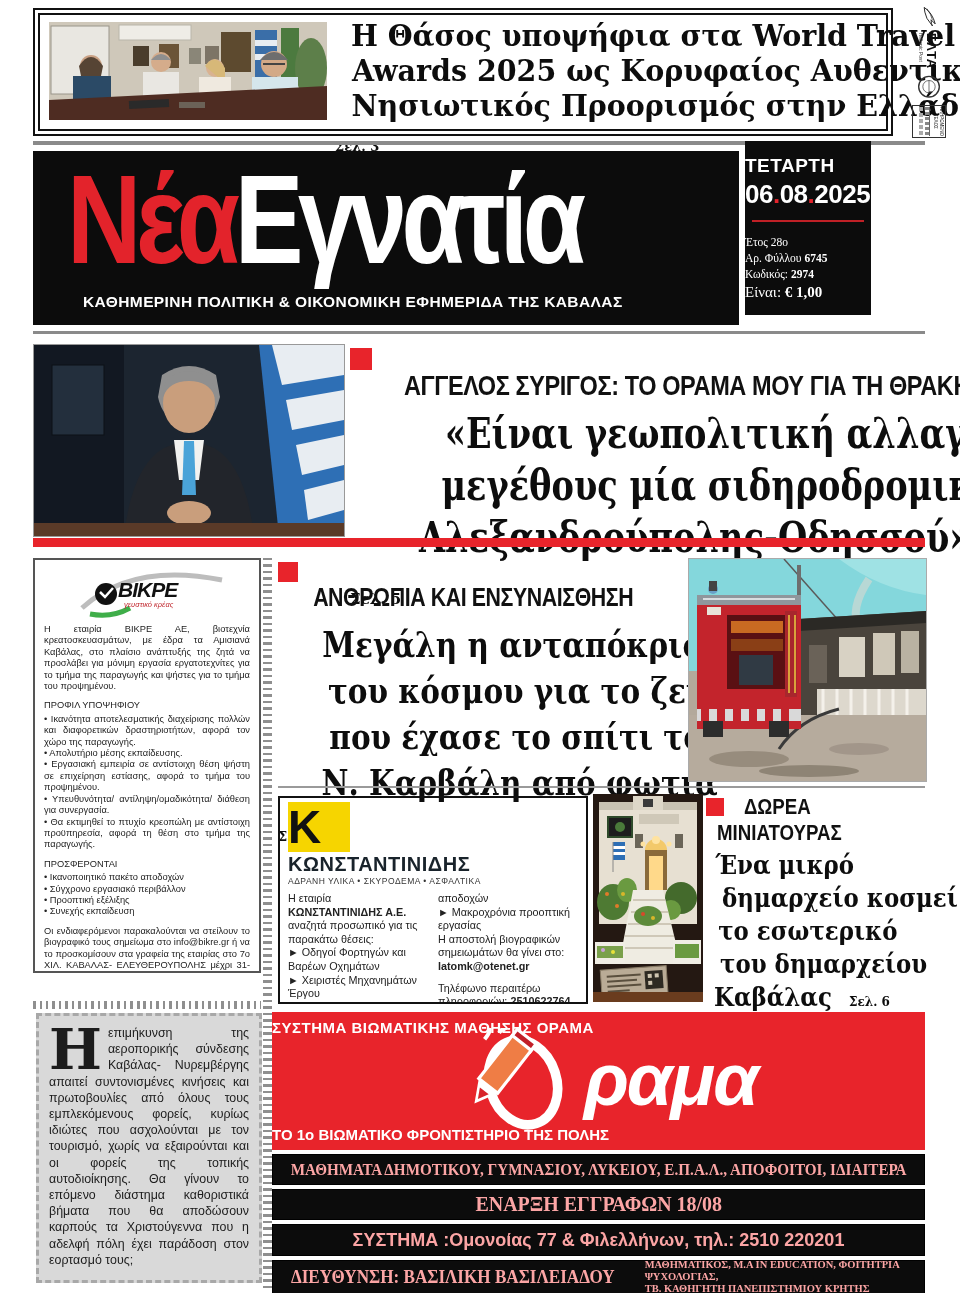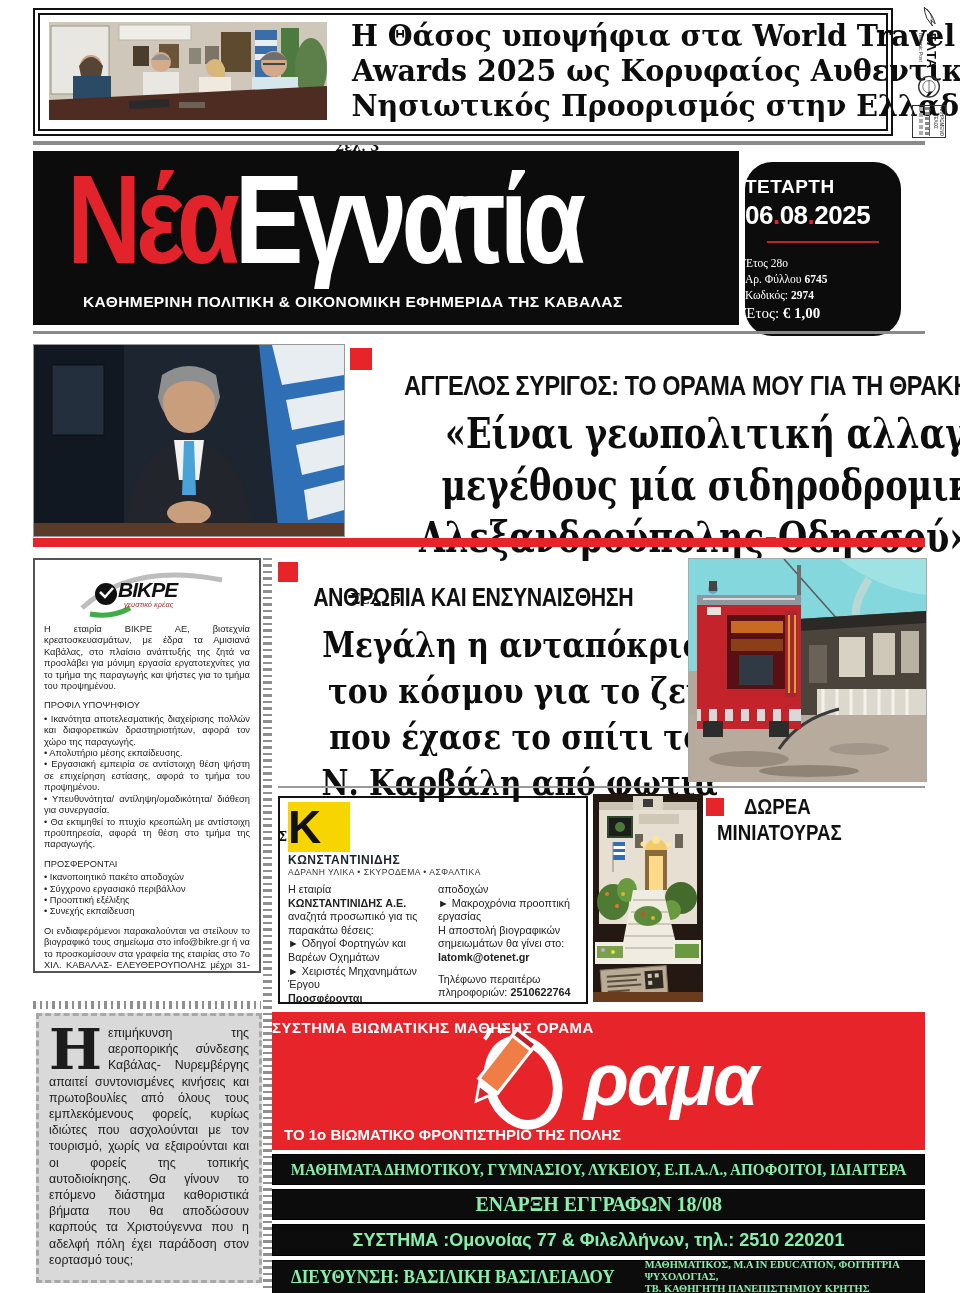--- a/index.html
+++ b/index.html
@@ -7,21 +7,21 @@
         font-family:"Liberation Sans",sans-serif;color:#111;}
   .abs{position:absolute;}
   .serif{font-family:"DejaVu Serif",serif;}
   .lserif{font-family:"Liberation Serif",serif;}
   .cond{display:inline-block;transform:scaleX(var(--sx,.88));transform-origin:center;white-space:nowrap;}
   .sq{display:inline-block;background:#e8242b;vertical-align:middle;}
   .ctr{}
   .v-ladder{background-image:repeating-linear-gradient(to bottom,#8f8f8f 0 2.5px,transparent 2.5px 6.5px);}
   .h-ladder{background-image:repeating-linear-gradient(to right,#8f8f8f 0 2.5px,transparent 2.5px 6.5px);}
   .pgref{font-size:13px;font-weight:bold;}
-  .bar{background:#0c0c0c;color:#86efac;border:1px solid #000;display:flex;align-items:center;justify-content:center;}
+  .bar{background:#0c0c0c;color:#fca5a5;border:1px solid #000;display:flex;align-items:center;justify-content:center;}
   .justif{text-align:justify;}
 </style>
 </head>
 <body>
 
 <div id="page">
 
   <div class="abs" style="left:33px;top:8px;width:860px;height:128px;border:2px solid #111;padding:3px;box-sizing:border-box;">
     <div style="width:100%;height:100%;border:2px solid #111;box-sizing:border-box;display:flex;align-items:center;">
       <svg class="abs" style="left:14px;top:12px;" width="278" height="98" viewBox="0 0 278 98">
@@ -89,29 +89,29 @@
 
   <div class="abs" style="left:33px;top:141px;width:892px;height:4px;background:#8a8a8a;"></div>
 
   <div class="abs" style="left:33px;top:151px;width:706px;height:174px;background:#0c0c0c;overflow:hidden;">
     <div class="abs" style="left:34px;top:2px;font-weight:bold;font-size:112px;letter-spacing:-6px;line-height:120px;transform:scale(.92,1.12);transform-origin:left top;white-space:nowrap;">
       <span style="color:#e3232b;">Νέα</span><span style="color:#fff;">Εγνατία</span>
     </div>
     <div class="abs" style="left:50px;top:142px;width:630px;color:#fff;font-weight:bold;font-size:15.5px;letter-spacing:.4px;">ΚΑΘΗΜΕΡΙΝΗ ΠΟΛΙΤΙΚΗ &amp; ΟΙΚΟΝΟΜΙΚΗ ΕΦΗΜΕΡΙΔΑ ΤΗΣ ΚΑΒΑΛΑΣ</div>
   </div>
 
-  <div class="abs ctr" style="left:745px;top:162px;width:156px;height:174px;background:#0c0c0c;color:#fff;border-radius:27px;">
+  <div class="abs ctr" style="left:745px;top:141px;width:126px;height:174px;background:#0c0c0c;color:#fff;">
     <div style="font-weight:bold;font-size:19px;margin-top:14px;letter-spacing:.5px;">ΤΕΤΑΡΤΗ</div>
     <div style="font-weight:bold;font-size:26px;margin-top:2px;letter-spacing:-.5px;"><span>06</span><span style="color:#e3232b;">.</span><span>08</span><span style="color:#e3232b;">.</span><span>2025</span></div>
     <div style="width:112px;height:2px;background:#c02026;margin:10px auto 12px;"></div>
     <div style="font-size:11.5px;line-height:16px;font-family:Liberation Serif, serif;">
       <div>Έτος 28ο</div>
       <div><span>Αρ. Φύλλου </span><b>6745</b></div>
       <div><span>Κωδικός: </span><b>2974</b></div>
-      <div style="font-size:15px;margin-top:2px;"><span>Έτος: </span><b>€ 1,00</b></div>
+      <div style="font-size:15px;margin-top:2px;"><span>Είναι: </span><b>€ 1,00</b></div>
     </div>
   </div>
 
   <div class="abs" style="left:33px;top:331px;width:892px;height:3px;background:#8a8a8a;"></div>
 
   <svg class="abs" style="left:33px;top:344px;border:1px solid #999;" width="310" height="191" viewBox="0 0 310 191">
     <rect width="310" height="191" fill="#1c2530"></rect>
     <rect x="0" y="0" width="90" height="191" fill="#121822"></rect>
     <rect x="18" y="20" width="52" height="70" fill="#232f3d" stroke="#0c1016"></rect>
     <g>
@@ -246,21 +246,21 @@
       <circle cx="24" cy="30" r="5" fill="#6aa0c8"></circle>
         <rect x="20" y="22" width="8" height="10" fill="#444"></rect>
     </g>
   </svg>
 
   <div class="abs" style="left:278px;top:786px;width:647px;height:2px;background:#9a9a9a;"></div>
 
   <div class="abs" style="left:278px;top:796px;width:310px;height:208px;border:2px solid #111;box-sizing:border-box;padding:4px 8px;overflow:hidden;">
     <div class="ctr">
       <div style="display:inline-block;background:#f6d500;width:62px;height:50px;line-height:50px;font-weight:bold;font-size:46px;color:#111;">K</div>
-      <div style="font-weight:bold;font-size:12px;letter-spacing:.5px;margin-top:1px;color:#19232b;">ΚΩΝΣΤΑΝΤΙΝΙΔΗΣ</div>
+      <div style="font-weight:bold;font-size:20px;letter-spacing:.5px;margin-top:1px;color:#19232b;">ΚΩΝΣΤΑΝΤΙΝΙΔΗΣ</div>
       <div style="font-size:8.5px;letter-spacing:.5px;color:#333;">ΑΔΡΑΝΗ ΥΛΙΚΑ • ΣΚΥΡΟΔΕΜΑ • ΑΣΦΑΛΤΙΚΑ</div>
     </div>
     <div style="display:flex;gap:10px;margin-top:6px;font-size:10.8px;line-height:13.6px;color:#222;">
       <div style="width:50%;">
         <span>Η εταιρία </span><b>ΚΩΝΣΤΑΝΤΙΝΙΔΗΣ Α.Ε.</b><span> αναζητά προσωπικό για τις παρακάτω θέσεις:</span>
         <div>► Οδηγοί Φορτηγών και Βαρέων Οχημάτων</div>
         <div>► Χειριστές Μηχανημάτων Έργου</div>
         <div class="ctr" style="font-weight:bold;text-decoration:underline;">Προσφέρονται</div>
         
       </div>
@@ -335,20 +335,28 @@
       </g>
     <rect x="0" y="198" width="110" height="10" fill="#6a3c1e"></rect>
   </svg>
 
   <div class="abs ctr" style="left:706px;top:794px;width:220px;">
     <div>
       <span class="sq" style="width:18px;height:18px;margin-right:10px;"></span>
       <span class="cond" style="--sx:.85;font-weight:bold;font-size:22px;vertical-align:middle;">ΔΩΡΕΑ</span>
     </div>
     <div><span class="cond" style="--sx:.85;font-weight:bold;font-size:22px;">ΜΙΝΙΑΤΟΥΡΑΣ</span></div>
+    <div class="serif" style="font-weight:bold;font-size:26px;line-height:33px;margin-top:3px;color:#0d0d0d;">
+      <span class="cond" style="--sx:.88">Ένα μικρό</span><br>
+      <span class="cond" style="--sx:.88">δημαρχείο κοσμεί</span><br>
+      <span class="cond" style="--sx:.88">το εσωτερικό</span><br>
+      <span class="cond" style="--sx:.88">του δημαρχείου</span><br>
+      <span class="cond" style="--sx:.88">Καβάλας</span>
+      <span class="pgref serif" style="font-size:12px;">Σελ. 6</span>
+    </div>
   </div>
 
   <div class="abs h-ladder" style="left:33px;top:1001px;width:228px;height:8px;"></div>
 
   <div class="abs" style="left:36px;top:1013px;width:226px;height:270px;background:#d9d9d9;border:3px dashed #a8a8a8;box-sizing:border-box;padding:5px 10px;overflow:hidden;">
     <div class="justif" style="font-size:12.4px;line-height:16.2px;margin-top:4px;color:#1c1c1c;">
       <span class="serif" style="float:left;font-size:56px;line-height:44px;font-weight:bold;margin:2px 6px 0 0;">Η</span><span>επιμήκυνση της αεροπορικής σύνδεσης Καβάλας- Νυρεμβέργης απαιτεί συντονισμένες κινήσεις και πρωτοβουλίες από όλους τους εμπλεκόμενους φορείς, κυρίως ιδιώτες που ασχολούνται με τον τουρισμό, χωρίς να εξαιρούνται και οι φορείς της τοπικής αυτοδιοίκησης. Θα γίνουν το επόμενο διάστημα καθοριστικά βήματα που θα αποδώσουν καρπούς τα Χριστούγεννα που η αδελφή πόλη έχει παράδοση στον εορτασμό τους;</span>
     </div>
   </div>
 
@@ -361,21 +369,21 @@
           <path d="M52 14 q10 -12 4 -16 M70 6 q6 -8 14 -6" stroke="#fff" stroke-width="5" fill="none"></path>
           <g transform="rotate(38 70 60)">
             <rect x="52" y="0" width="30" height="12" fill="#c21f28" stroke="#fff" stroke-width="4"></rect>
             <rect x="52" y="10" width="30" height="68" fill="#ef7d45" stroke="#fff" stroke-width="4"></rect>
             <polygon points="52,78 82,78 67,106" fill="#fff"></polygon>
             <polygon points="60,86 74,86 67,99" fill="#d8232a"></polygon>
           </g>
         </svg>
         <span style="font-weight:bold;font-style:italic;font-size:74px;letter-spacing:-2px;margin-left:-6px;line-height:74px;">ραμα</span>
       </div>
-      <div class="ctr abs" style="left:12px;right:0;bottom:7px;font-weight:bold;font-size:15px;">ΤΟ 1ο ΒΙΩΜΑΤΙΚΟ ΦΡΟΝΤΙΣΤΗΡΙΟ ΤΗΣ ΠΟΛΗΣ</div>
+      <div class="ctr abs" style="left:0;right:0;bottom:7px;font-weight:bold;font-size:15px;">ΤΟ 1ο ΒΙΩΜΑΤΙΚΟ ΦΡΟΝΤΙΣΤΗΡΙΟ ΤΗΣ ΠΟΛΗΣ</div>
     </div>
     <div class="bar lserif" style="height:29px;margin-top:4px;font-weight:bold;font-size:16.5px;">
       <span class="cond" style="--sx:.92">ΜΑΘΗΜΑΤΑ ΔΗΜΟΤΙΚΟΥ, ΓΥΜΝΑΣΙΟΥ, ΛΥΚΕΙΟΥ, Ε.Π.Α.Λ., ΑΠΟΦΟΙΤΟΙ, ΙΔΙΑΙΤΕΡΑ</span>
     </div>
     <div class="bar lserif" style="height:29px;margin-top:4px;font-weight:bold;font-size:21px;">
       <span class="cond" style="--sx:.95">ΕΝΑΡΞΗ ΕΓΓΡΑΦΩΝ 18/08</span>
     </div>
     <div class="bar" style="height:30px;margin-top:4px;font-size:18px;">
       <b>ΣΥΣΤΗΜΑ :</b>
         <span style="font-weight:bold;"> Ομονοίας 77 &amp; Φιλελλήνων, τηλ.: 2510 220201</span>

